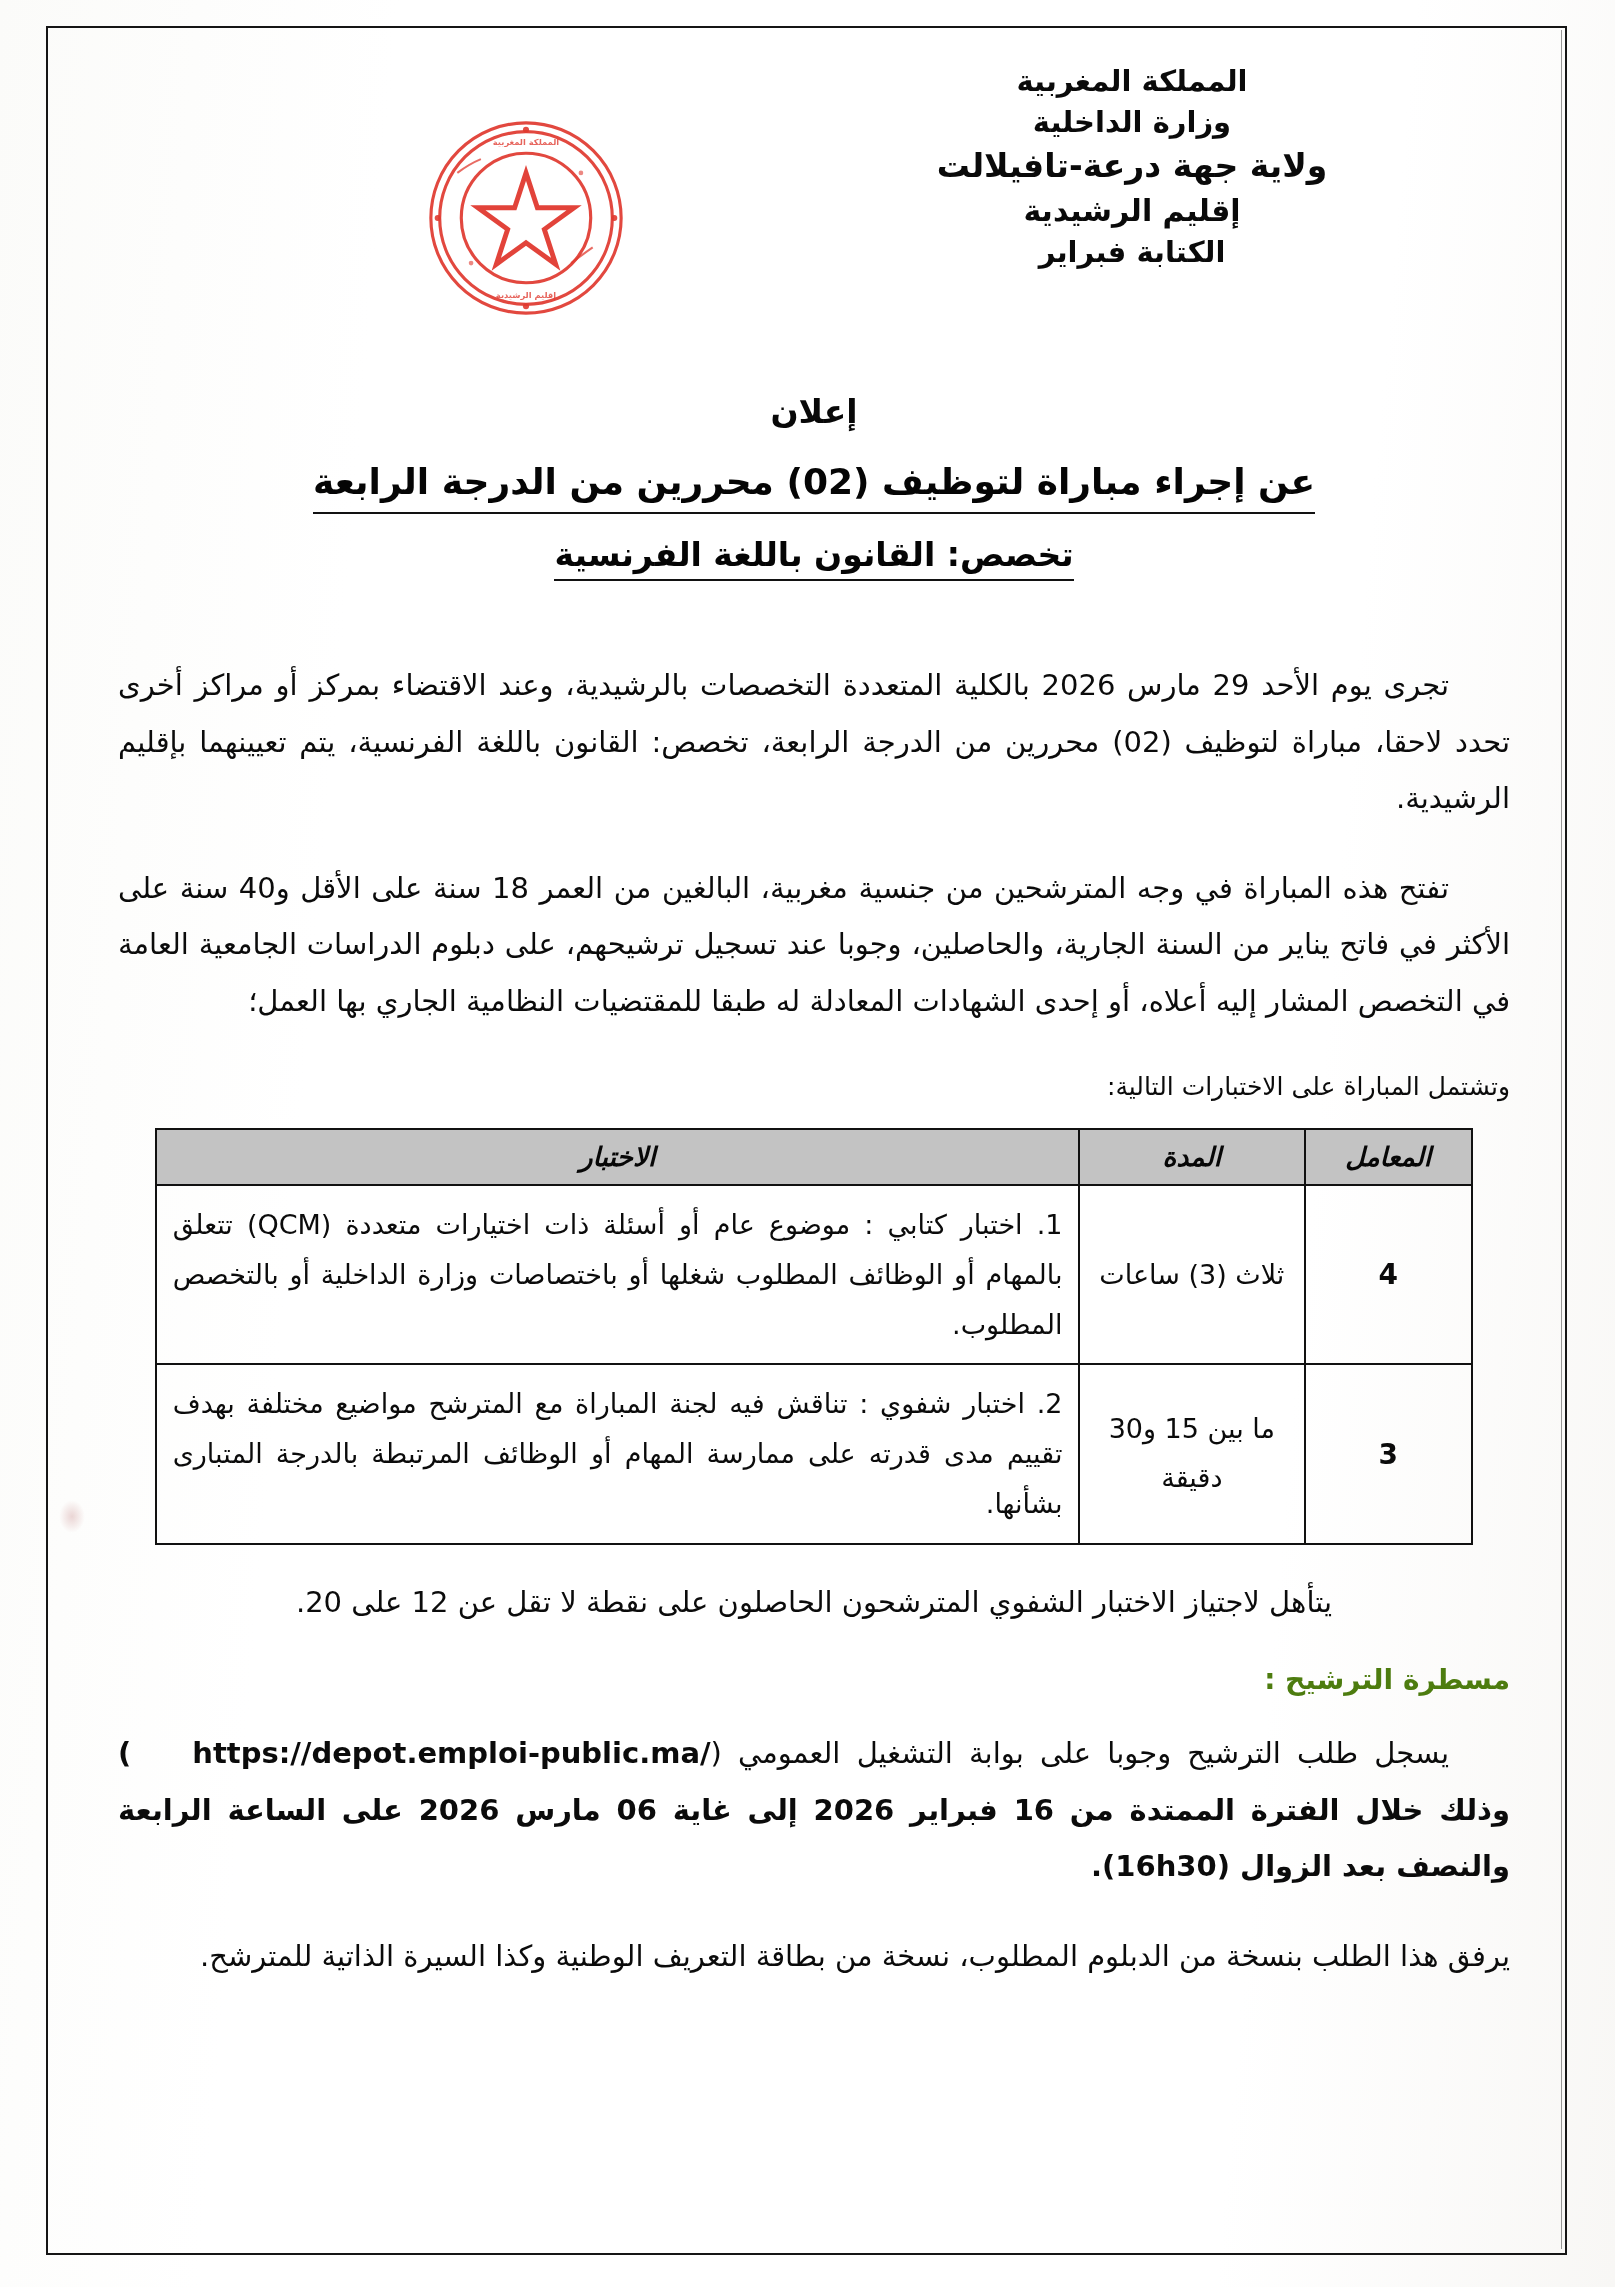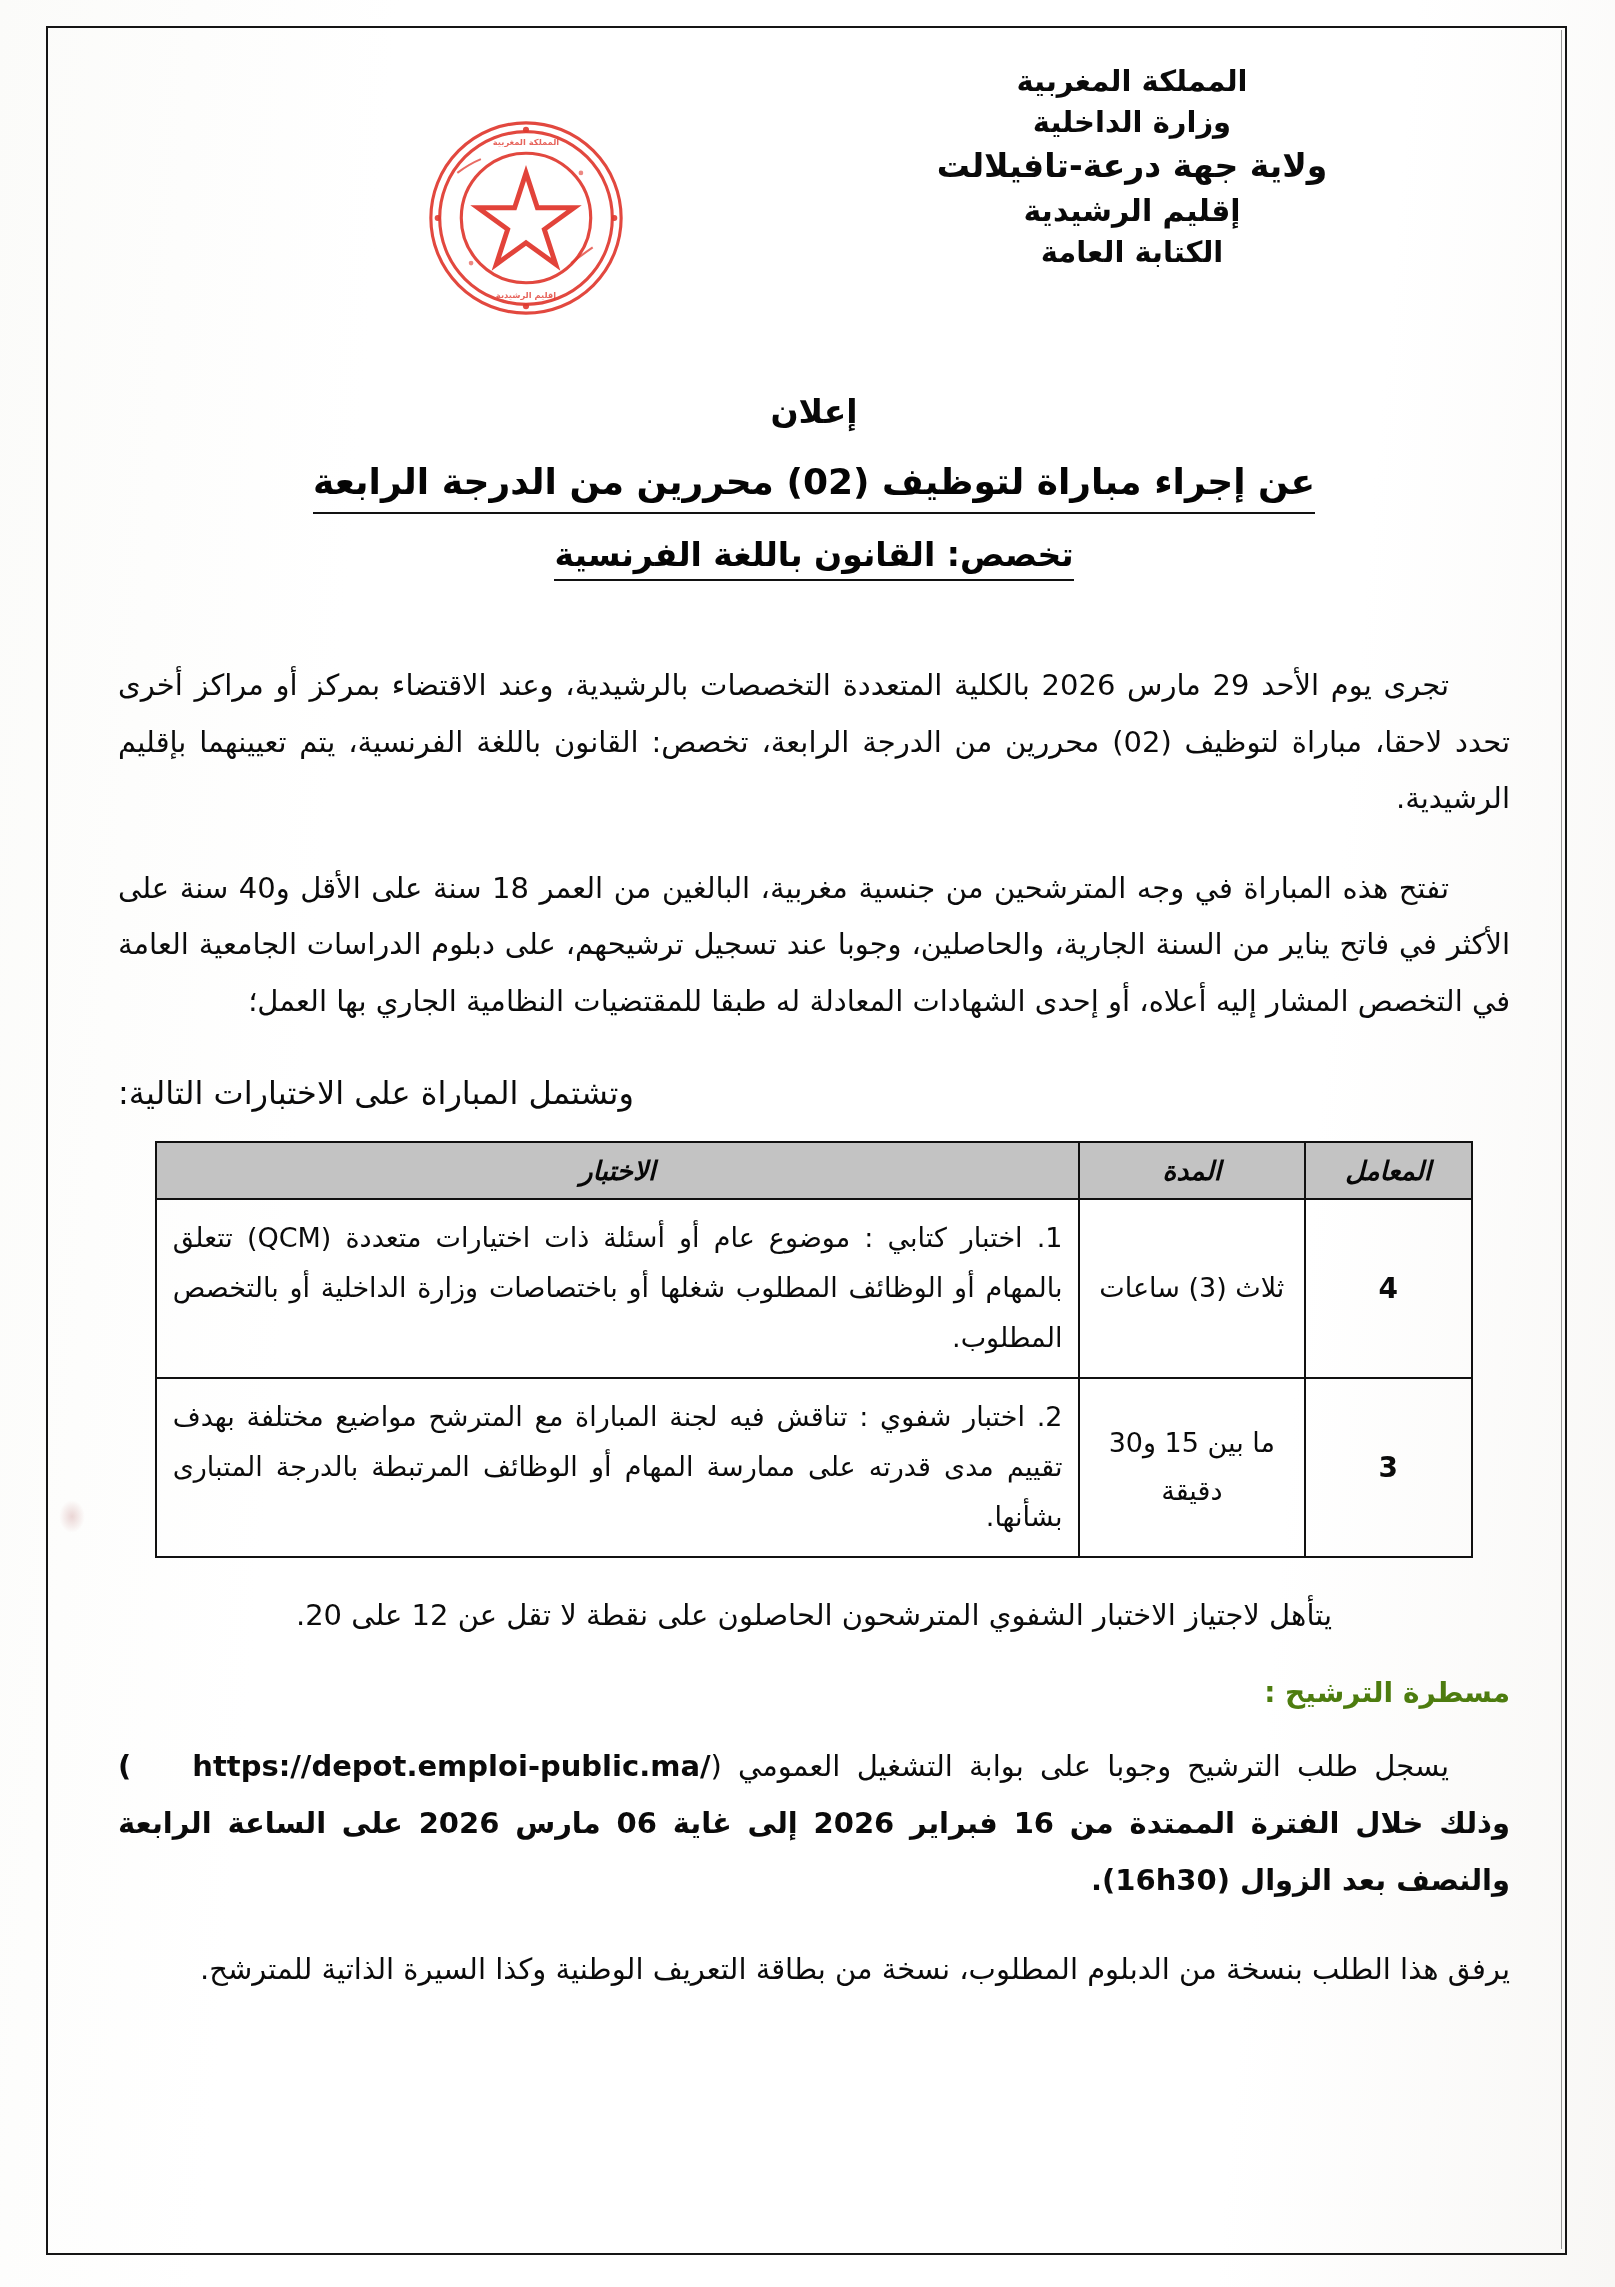--- a/index.html
+++ b/index.html
@@ -128,26 +128,26 @@
     line-height: 1.95;
     color: #0b0b0b;
     text-align: justify;
     text-align-last: right;
     margin: 0 0 33px 0;
     text-indent: 61px;
     font-weight: 500;
   }
   p.para.no-indent { text-indent: 0; }
   .lead-in {
-    font-size: 32px;
+    font-size: 25px;
     line-height: 1.9;
     color: #0b0b0b;
     margin: 0 0 17.6px 0;
     font-weight: 500;
-    text-align: left;
+    text-align: right;
   }
 
   
   .exam-table {
     border-collapse: collapse;
     width: 1318px;
     margin: 9.8px auto 29px auto;
     direction: rtl;
   }
   .exam-table th, .exam-table td {
@@ -253,21 +253,21 @@
             <circle cx="160" cy="58" r="2.4"></circle>
           </g>
         </svg>
       </div>
 
       <div class="admin-lines">
         <div class="al-1">المملكة المغربية</div>
         <div class="al-2">وزارة الداخلية</div>
         <div class="al-3">ولاية جهة درعة-تافيلالت</div>
         <div class="al-4">إقليم الرشيدية</div>
-        <div class="al-5">الكتابة العامة</div>
+        <div class="al-5">الكتابة فبراير</div>
       </div>
     </div>
 
     <div class="title-block">
       <div class="t-announce">إعلان</div>
       <div><span class="t-main">عن إجراء مباراة لتوظيف (02) محررين من الدرجة الرابعة</span></div>
       <div><span class="t-spec">تخصص: القانون باللغة الفرنسية</span></div>
     </div>
 
     <div class="body-block">

